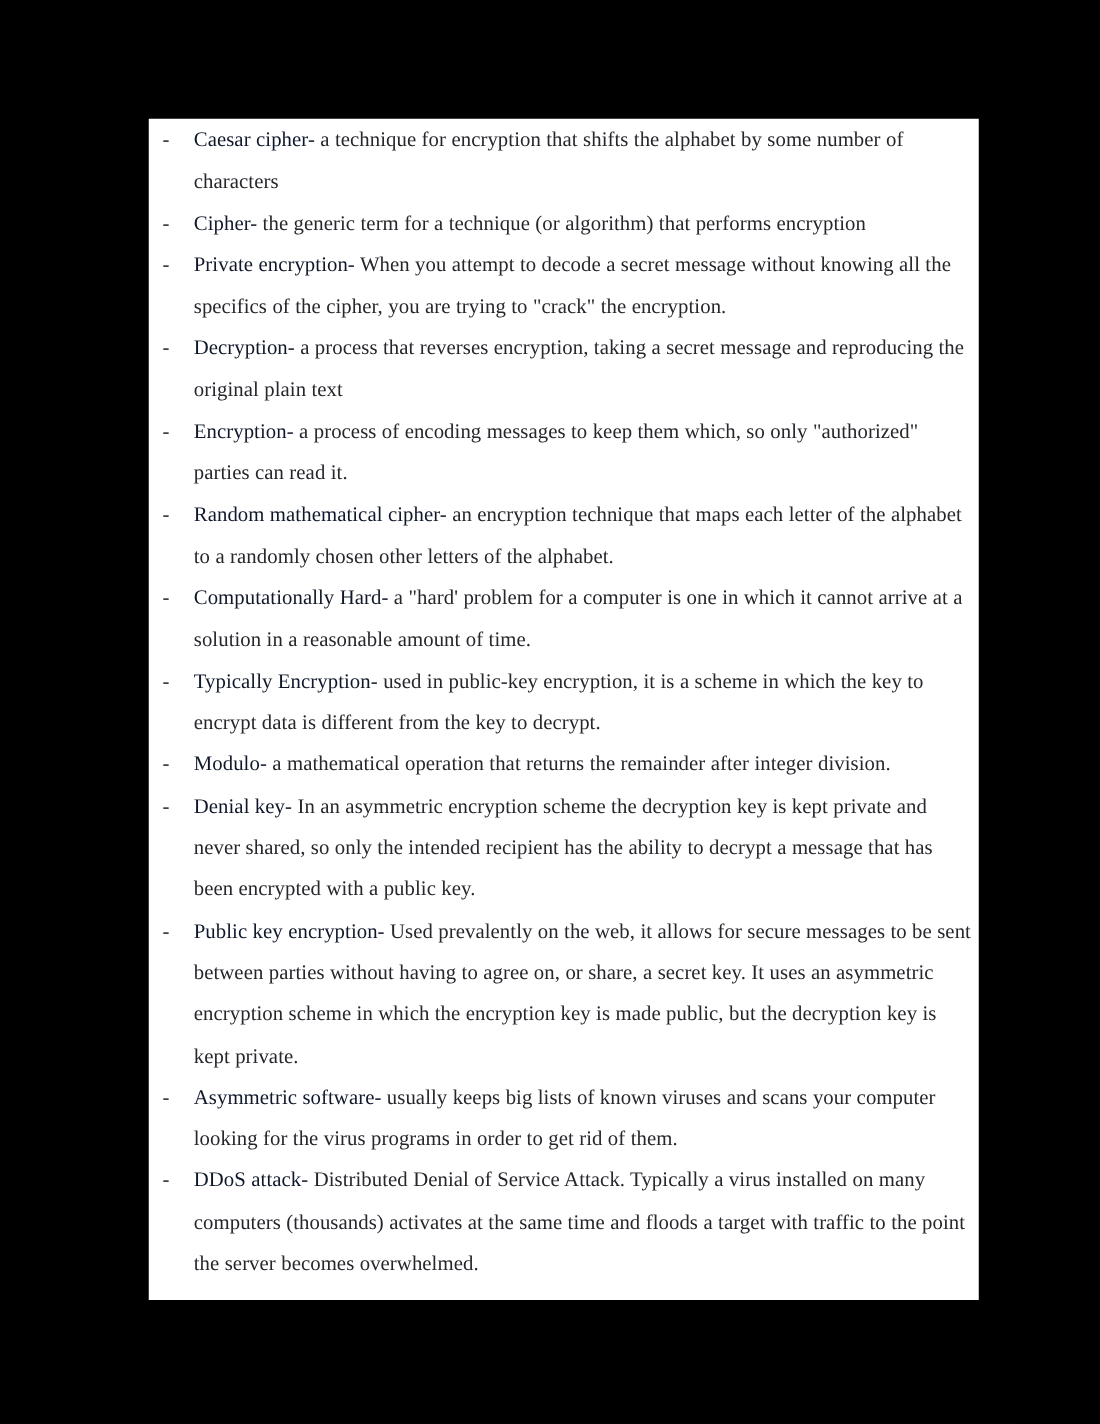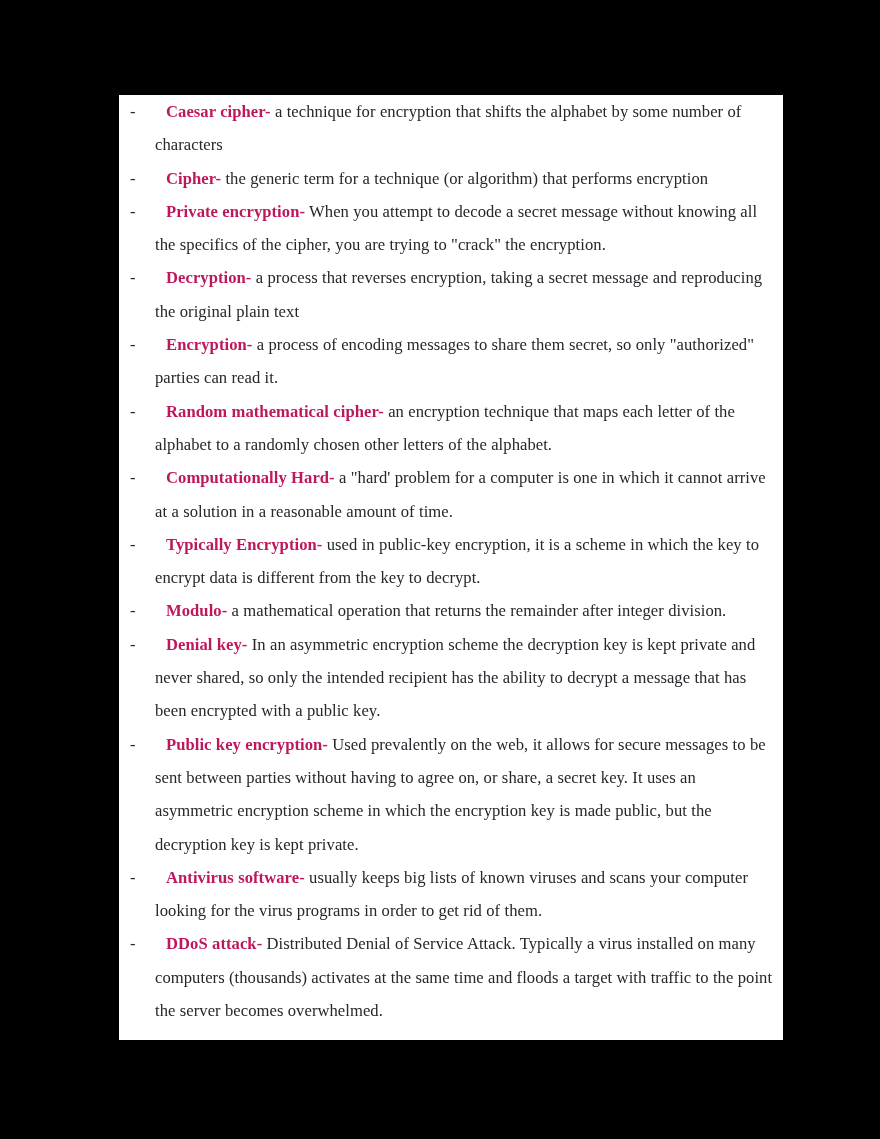--- a/index.html
+++ b/index.html
@@ -53,43 +53,42 @@
     position: absolute;
     left: 11px;
     top: 0;
     width: 12px;
     font-size: 16.6px;
     line-height: 33.3px;
     color: #2a2a2f;
     text-align: left;
   }
   .entry-term {
-    font-weight: bold;
-    color: #be185d;
-    margin-left: 11px;
+    font-weight: normal;
+    color: #0f172a;
   }
   .entry-def {
     font-weight: normal;
     color: #26262c;
   }
 </style>
 </head>
 <body>
 
 <div id="canvas">
   <div id="page">
     <ul id="glossary-list">
         <li class="entry"><span class="entry-bullet">-</span><span class="entry-term">Caesar cipher-</span> <span class="entry-def">a technique for encryption that shifts the alphabet by some number of characters</span></li>
         <li class="entry"><span class="entry-bullet">-</span><span class="entry-term">Cipher-</span> <span class="entry-def">the generic term for a technique (or algorithm) that performs encryption</span></li>
         <li class="entry"><span class="entry-bullet">-</span><span class="entry-term">Private encryption-</span> <span class="entry-def">When you attempt to decode a secret message without knowing all the specifics of the cipher, you are trying to "crack" the encryption.</span></li>
         <li class="entry"><span class="entry-bullet">-</span><span class="entry-term">Decryption-</span> <span class="entry-def">a process that reverses encryption, taking a secret message and reproducing the original plain text</span></li>
-        <li class="entry"><span class="entry-bullet">-</span><span class="entry-term">Encryption-</span> <span class="entry-def">a process of encoding messages to share them secret, so only "authorized" parties can read it.</span></li>
+        <li class="entry"><span class="entry-bullet">-</span><span class="entry-term">Encryption-</span> <span class="entry-def">a process of encoding messages to keep them which, so only "authorized" parties can read it.</span></li>
         <li class="entry"><span class="entry-bullet">-</span><span class="entry-term">Random mathematical cipher-</span> <span class="entry-def">an encryption technique that maps each letter of the alphabet to a randomly chosen other letters of the alphabet.</span></li>
         <li class="entry"><span class="entry-bullet">-</span><span class="entry-term">Computationally Hard-</span> <span class="entry-def">a "hard' problem for a computer is one in which it cannot arrive at a solution in a reasonable amount of time.</span></li>
         <li class="entry"><span class="entry-bullet">-</span><span class="entry-term">Typically Encryption-</span> <span class="entry-def">used in public-key encryption, it is a scheme in which the key to encrypt data is different from the key to decrypt.</span></li>
         <li class="entry"><span class="entry-bullet">-</span><span class="entry-term">Modulo-</span> <span class="entry-def">a mathematical operation that returns the remainder after integer division.</span></li>
         <li class="entry"><span class="entry-bullet">-</span><span class="entry-term">Denial key-</span> <span class="entry-def">In an asymmetric encryption scheme the decryption key is kept private and never shared, so only the intended recipient has the ability to decrypt a message that has been encrypted with a public key.</span></li>
         <li class="entry"><span class="entry-bullet">-</span><span class="entry-term">Public key encryption-</span> <span class="entry-def">Used prevalently on the web, it allows for secure messages to be sent between parties without having to agree on, or share, a secret key. It uses an asymmetric encryption scheme in which the encryption key is made public, but the decryption key is kept private.</span></li>
-        <li class="entry"><span class="entry-bullet">-</span><span class="entry-term">Antivirus software-</span> <span class="entry-def">usually keeps big lists of known viruses and scans your computer looking for the virus programs in order to get rid of them.</span></li>
+        <li class="entry"><span class="entry-bullet">-</span><span class="entry-term">Asymmetric software-</span> <span class="entry-def">usually keeps big lists of known viruses and scans your computer looking for the virus programs in order to get rid of them.</span></li>
         <li class="entry"><span class="entry-bullet">-</span><span class="entry-term">DDoS attack-</span> <span class="entry-def">Distributed Denial of Service Attack. Typically a virus installed on many computers (thousands) activates at the same time and floods a target with traffic to the point the server becomes overwhelmed.</span></li>
       </ul>
   </div>
 </div>
 
 </body></html>

